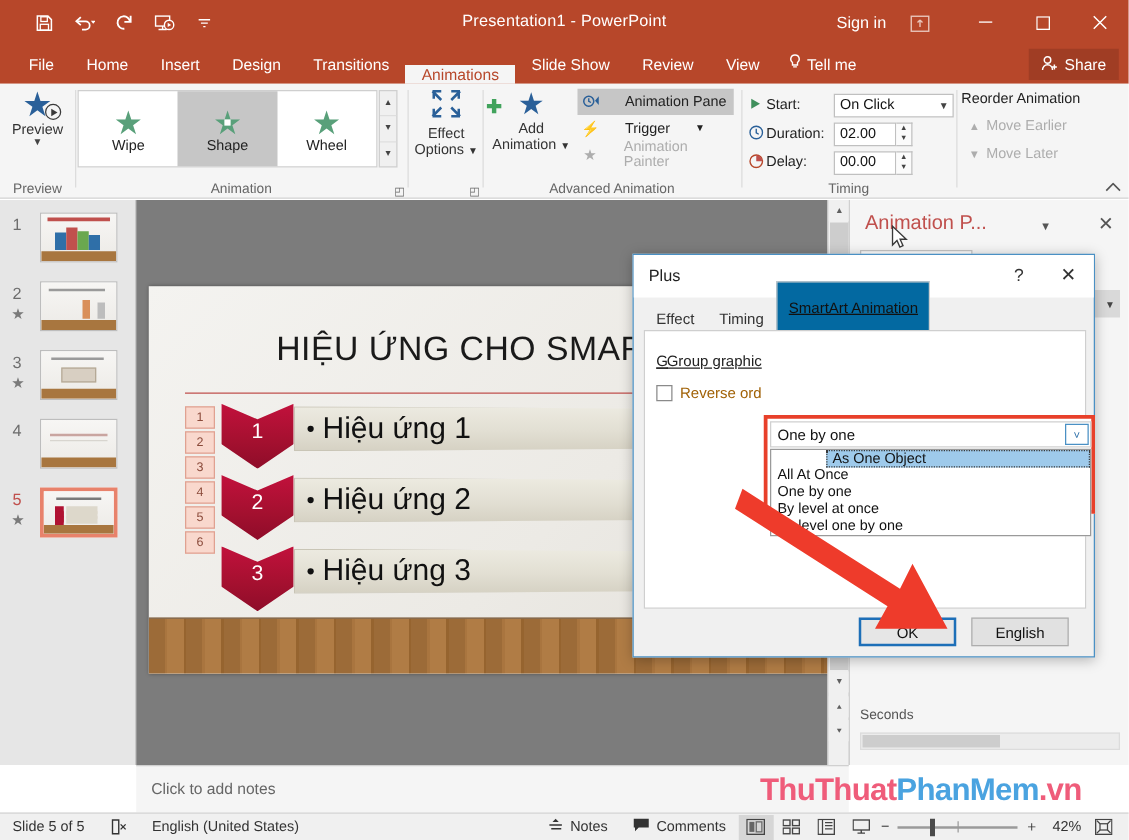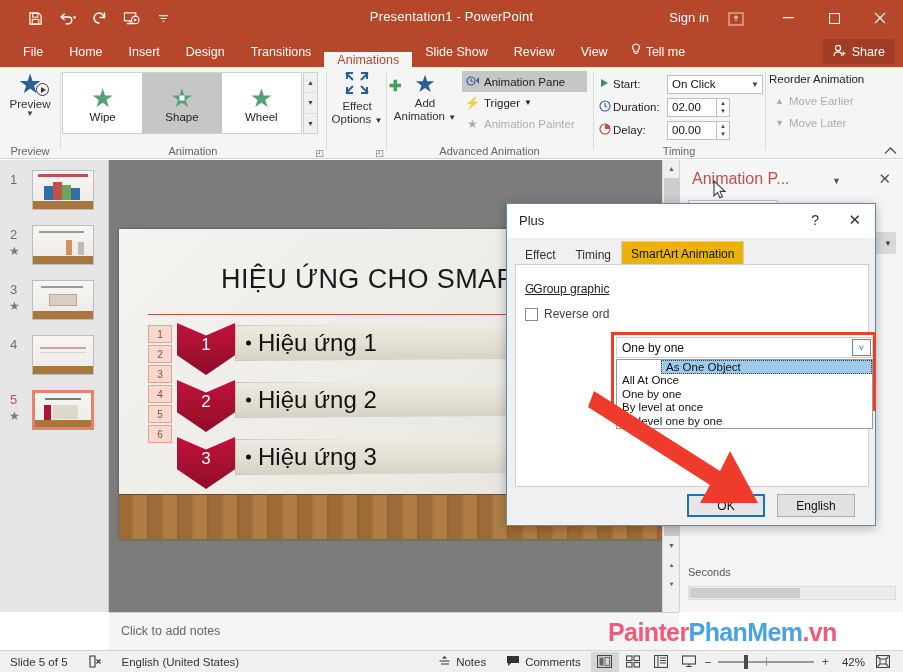--- a/index.html
+++ b/index.html
@@ -109,21 +109,21 @@
   .eff-btn { position: absolute; top: 4px; left: 4px; width: 54px; text-align: center; }
   .eff-ico { font-size: 21px; color: #2a6099; line-height: 24px; }
   .eff-txt { font-size: 11.5px; color: #333; line-height: 13px; }
 
   
   .g-adv { left: 386px; width: 207px; }
   .add-anim { position: absolute; top: 4px; left: 6px; width: 66px; text-align: center; }
   .add-star { font-size: 24px; color: #2a6099; line-height: 26px; position: relative; }
   .add-plus { position: absolute; left: -3px; top: 2px; color: #41a35c; font-size: 15px; font-weight: bold; }
   .adv-list { position: absolute; top: 4px; left: 76px; width: 125px; }
-  .adv-item { display: flex; align-items: center; gap: 4px; height: 21px; font-size: 11.5px; color: #222; padding: 0 3px; }
+  .adv-item { display: flex; align-items: center; gap: 20px; height: 21px; font-size: 11.5px; color: #222; padding: 0 3px; }
   .adv-item.on { background: #c6c6c6; }
   .adv-item.disabled { color: #adadad; }
   .adv-ico { width: 15px; text-align: center; font-size: 12px; }
 
   
   .g-time { left: 593px; width: 172px; }
   .trow { position: absolute; left: 4px; display: flex; align-items: center; height: 22px; font-size: 11.5px; color: #222; }
   .trow .tico { width: 16px; text-align: center; font-size: 12px; }
   .tlabel { width: 54px; }
   .tinput { height: 19px; border: 1px solid #c0c0c0; background: #fff; font-size: 11.5px;
@@ -250,27 +250,27 @@
     background: #f0f0f0; border: 1px solid #4a90c4;
     box-shadow: 0 2px 10px rgba(0,0,0,.28);
   }
   .dlg-head { position: absolute; left: 0; top: 0; width: 100%; height: 34px; background: #fff; }
   .dlg-title { position: absolute; left: 12px; top: 9px; font-size: 13px; color: #222; }
   .dlg-help { position: absolute; right: 56px; top: 8px; font-size: 14px; color: #333; }
   .dlg-x { position: absolute; right: 14px; top: 7px; font-size: 15px; color: #333; }
   .dlg-tabs { position: absolute; left: 8px; top: 38px; height: 23px; display: flex; align-items: flex-end; }
   .dtab { height: 21px; padding: 0 9px; font-size: 12px; color: #333;
           display: flex; align-items: center; background: #f0f0f0; border: 1px solid transparent; }
-  .dtab.active { height: 24px; background: #eab308; border: 1px solid #cfcfcf; border-bottom: none; color: #111; }
+  .dtab.active { height: 40px; background: #0369a1; border: 1px solid #cfcfcf; border-bottom: none; color: #111; text-decoration: underline; }
   .dlg-body { position: absolute; left: 8px; top: 60px; width: 354px; height: 223px;
               background: #fff; border: 1px solid #cfcfcf; }
   .dlg-lbl { position: absolute; left: 9px; top: 17px; font-size: 12px; color: #222; text-decoration: underline; }
   .dlg-lbl u { text-decoration: underline; }
   .chk-row { position: absolute; left: 9px; top: 42px; display: flex; align-items: center; gap: 6px;
-             font-size: 12px; color: #404040; }
+             font-size: 12px; color: #a16207; }
   .chk { width: 13px; height: 13px; border: 1px solid #8a8a8a; background: #fff; }
 
   
   .combo-frame {
     position: absolute; left: 95px; top: 67px; width: 265px; height: 79px;
     border: 3px solid #e8402a; background: #fff; z-index: 5;
   }
   .combo-field { position: absolute; left: 2px; top: 2px; width: 257px; height: 21px;
                  border: 1px solid #d0d0d0; background: #fff; display: flex; align-items: center; }
   .combo-val { font-size: 12px; color: #111; padding-left: 5px; }
@@ -755,21 +755,21 @@
     </svg>
   </div>
 
   <div class="cursor">
     <svg width="14" height="20" viewBox="0 0 14 20">
       <path d="M1 1v15l3.6-3.6 2.3 5.3 2.5-1.1-2.3-5.2H12z" fill="#fff" stroke="#3a3a3a" stroke-width="1.1"></path>
     </svg>
   </div>
 
   <div class="watermark">
-    <span class="wm-a">Painter</span><span class="wm-b">PhanMem</span><span class="wm-a">.vn</span>
+    <span class="wm-a">ThuThuat</span><span class="wm-b">PhanMem</span><span class="wm-a">.vn</span>
   </div>
 
   <div class="statusbar">
     <div class="sb-item">Slide 5 of 5</div>
     <div class="sb-item">
       <svg width="14" height="13" viewBox="0 0 14 13">
           <path d="M2 1h5v11H2z" fill="none" stroke="#333" stroke-width="1.1"></path>
           <path d="M8.5 4.5l4 4M12.5 4.5l-4 4" stroke="#333" stroke-width="1.1"></path>
         </svg>
     </div>

